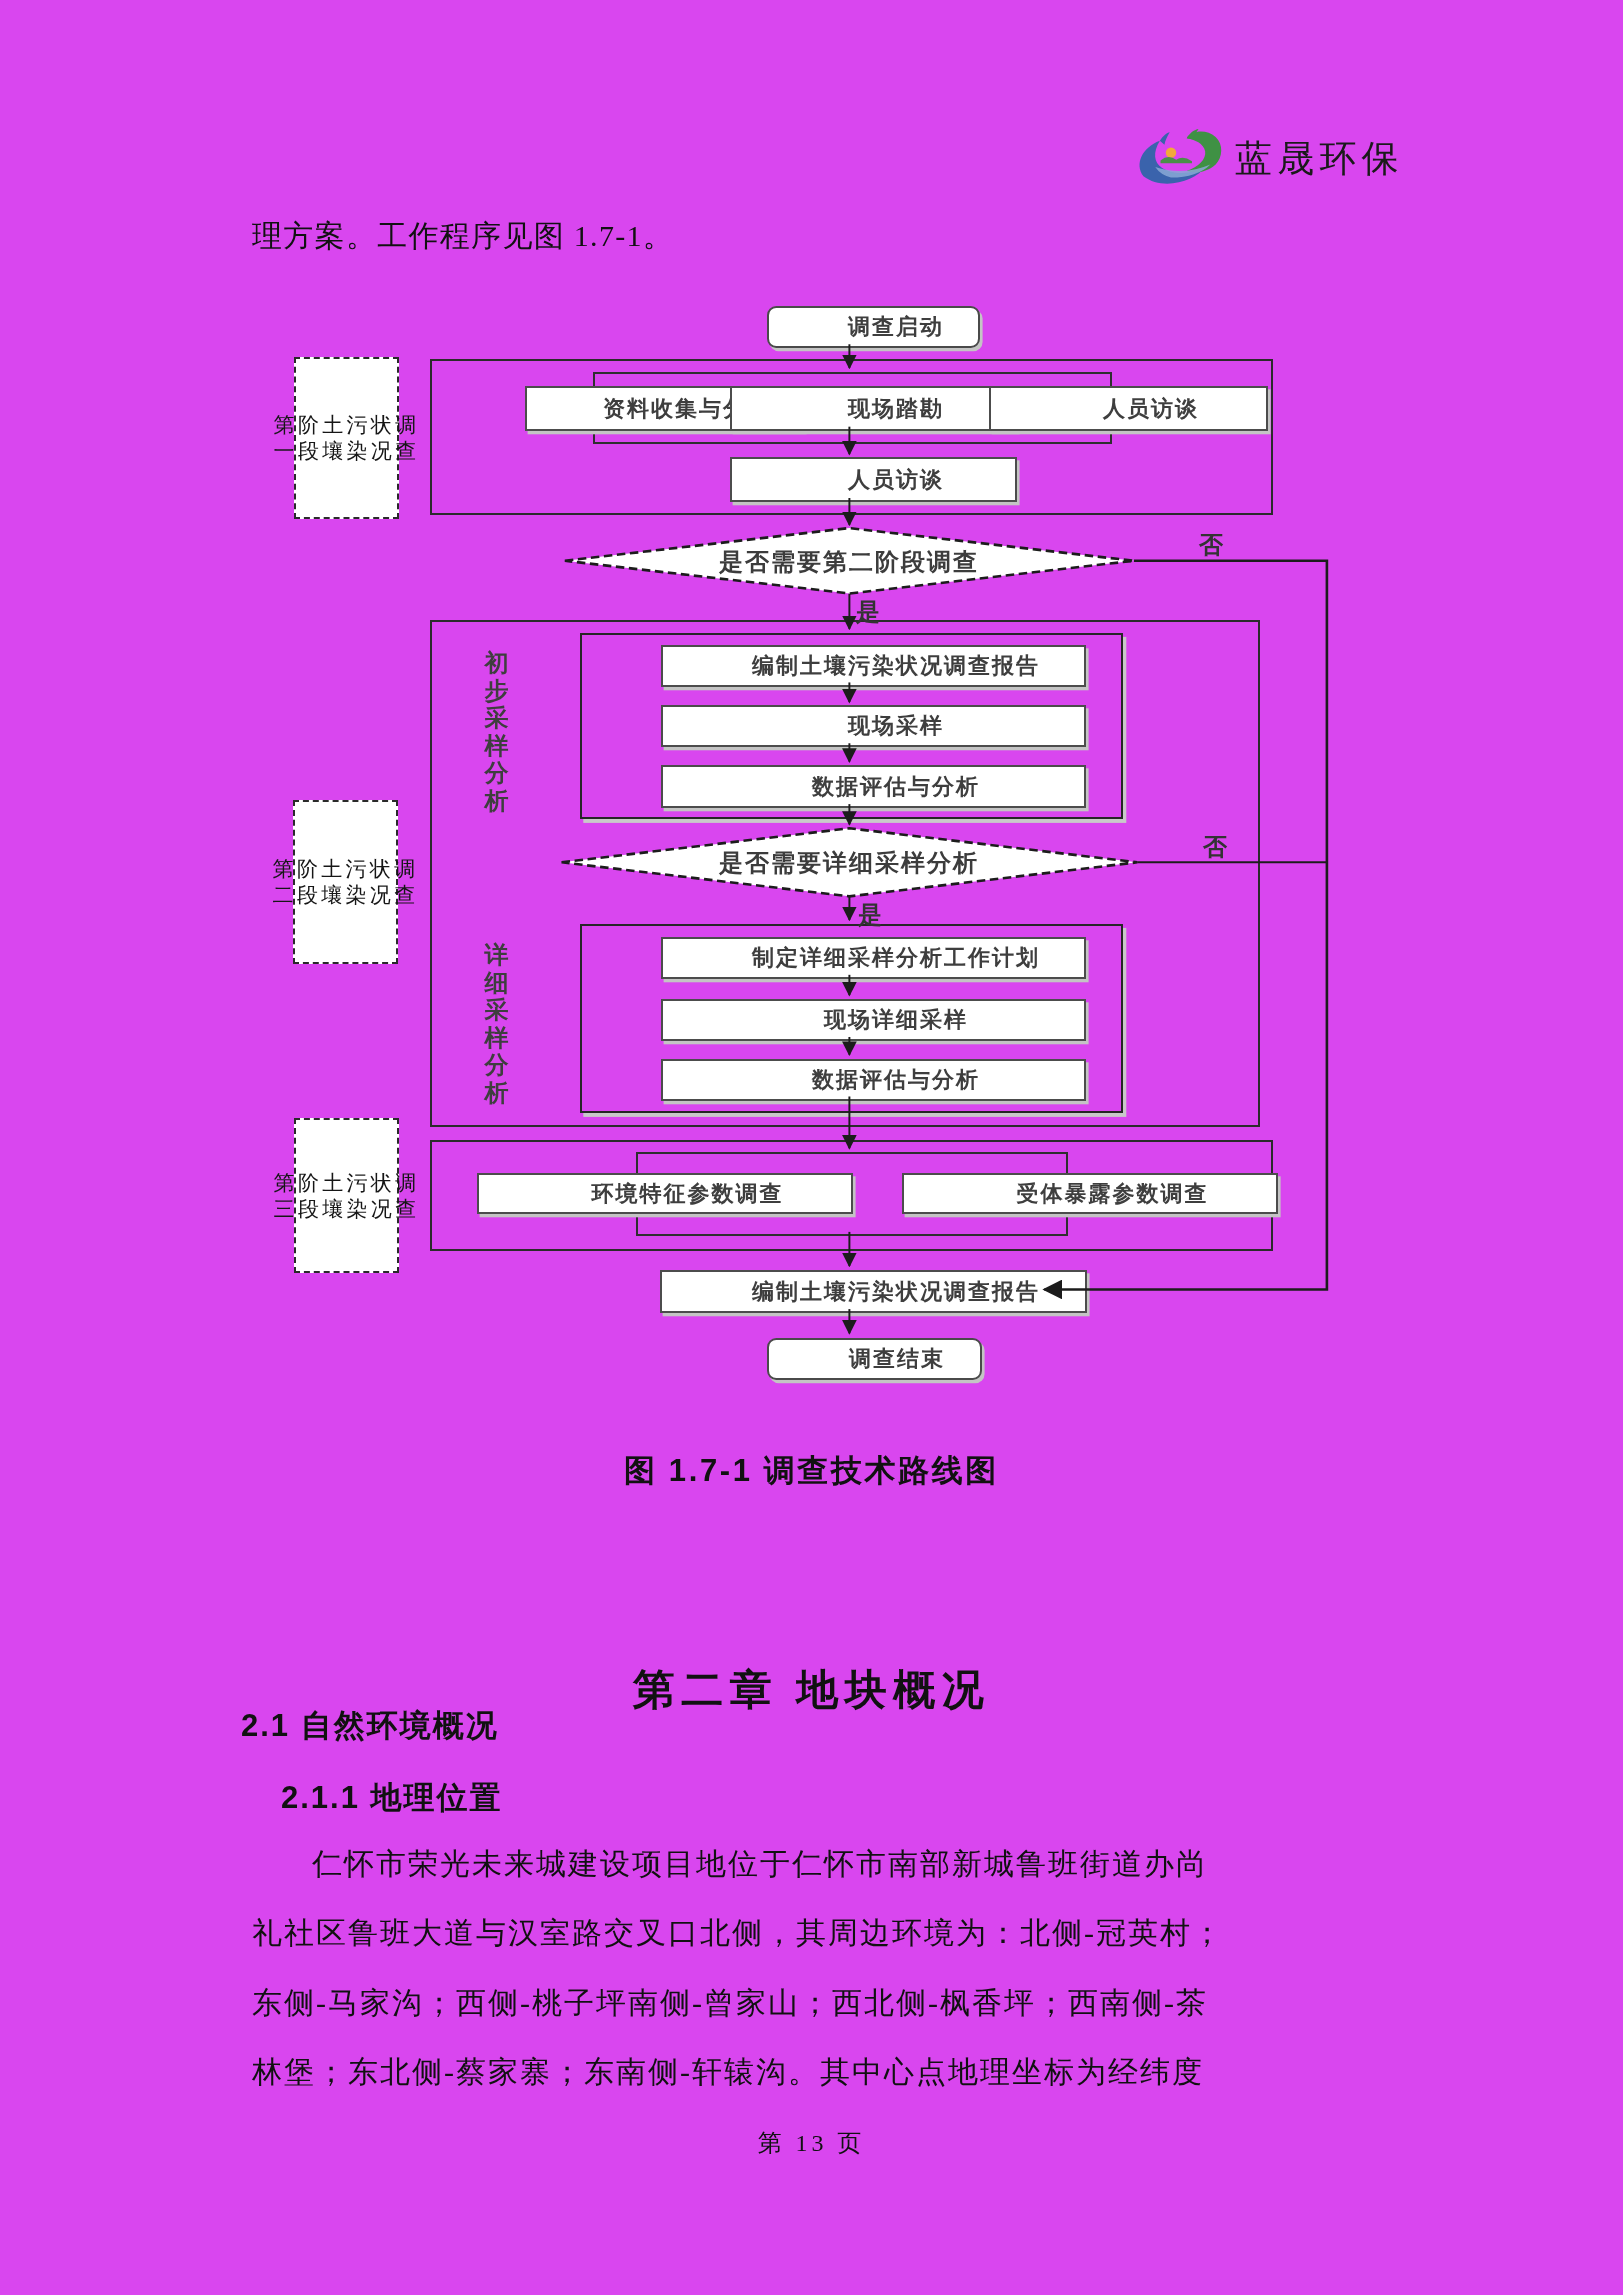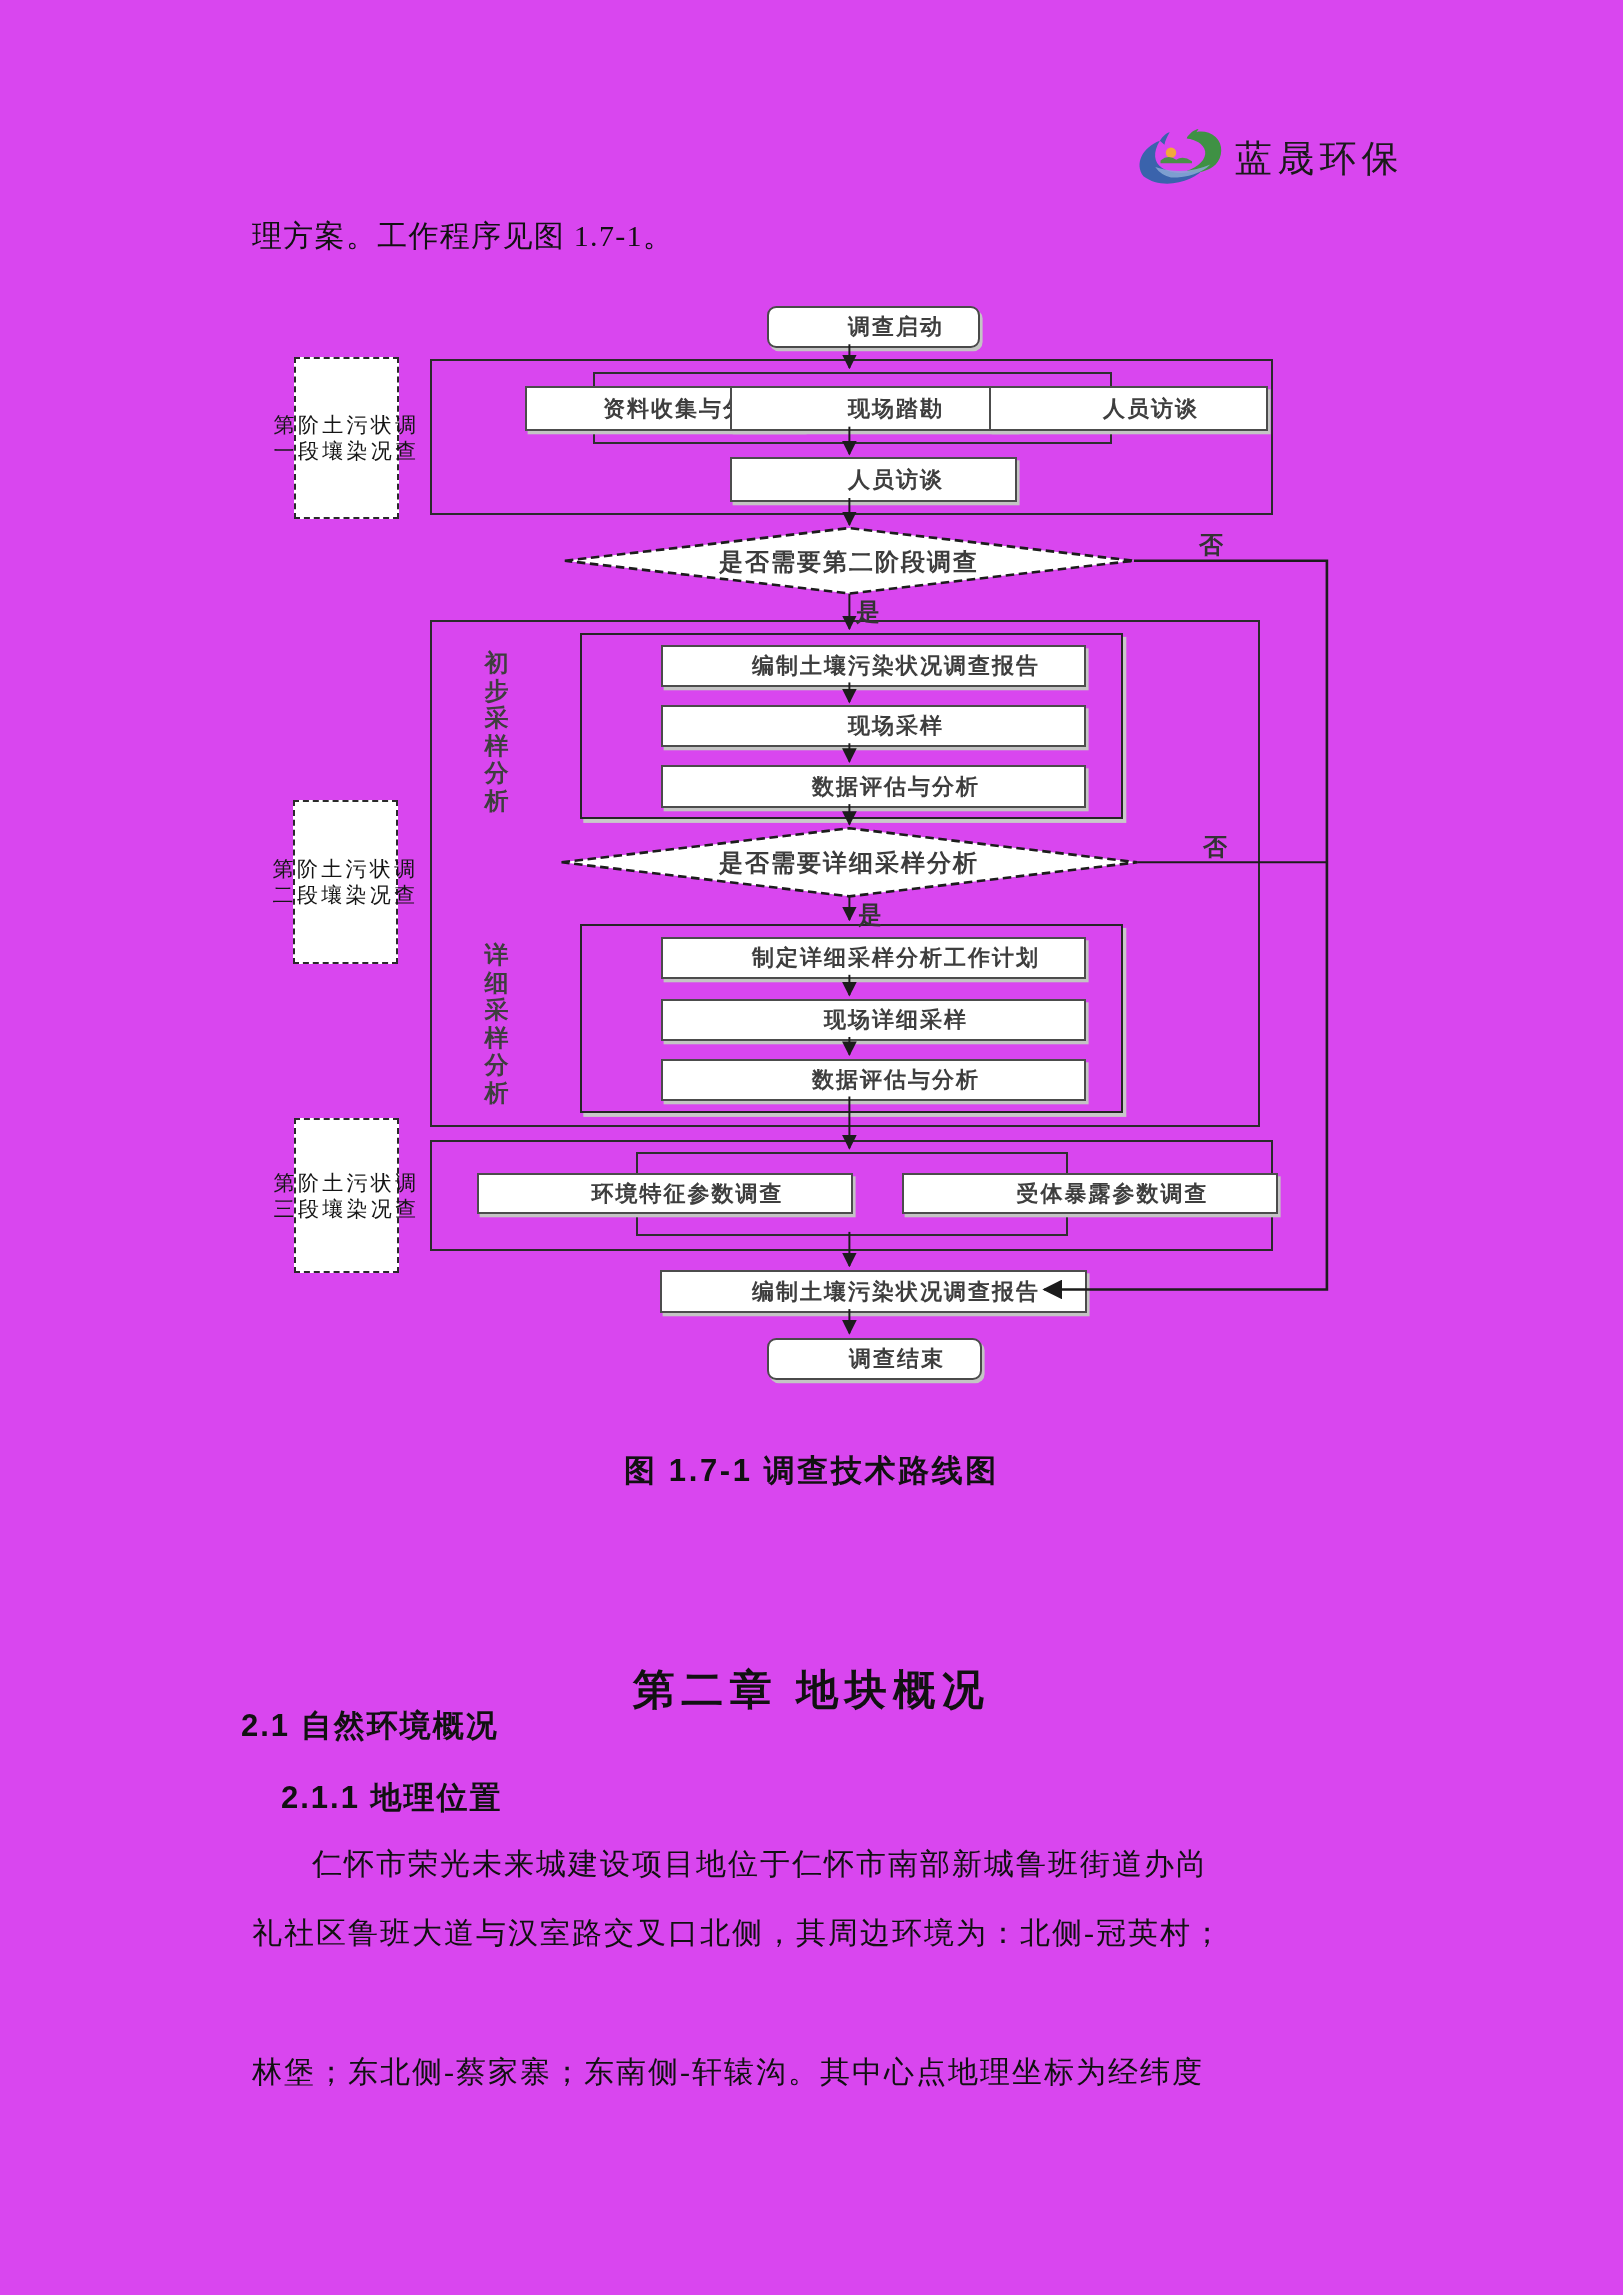--- a/index.html
+++ b/index.html
@@ -175,16 +175,18 @@
     <div class="fc-yn" style="left:948px;top:543px;">否</div>
   </div>
 
   <div class="abs caption" style="left:0;top:1450px;">图 1.7-1  调查技术路线图</div>
   <div class="abs chapter" style="left:0;top:1614px;">第二章  地块概况</div>
   <div class="abs h2" style="left:241px;top:1705px;">2.1 自然环境概况</div>
   <div class="abs h2" style="left:281px;top:1777px;text-align:center;">2.1.1 地理位置</div>
 
   <div class="abs para indent" style="left:252px;top:1844px;">仁怀市荣光未来城建设项目地位于仁怀市南部新城鲁班街道办尚</div>
   <div class="abs para" style="left:252px;top:1913px;">礼社区鲁班大道与汉室路交叉口北侧，其周边环境为：北侧-冠英村；</div>
+  <div class="abs para" style="left:252px;top:1983px;">东侧-马家沟；西侧-桃子坪南侧-曾家山；西北侧-枫香坪；西南侧-茶</div>
   <div class="abs para" style="left:252px;top:2052px;">林堡；东北侧-蔡家寨；东南侧-轩辕沟。其中心点地理坐标为经纬度</div>
 
+  <div class="abs footer" style="left:0;top:2127px;">第 13 页</div>
 </div>
 
 
 </body></html>

